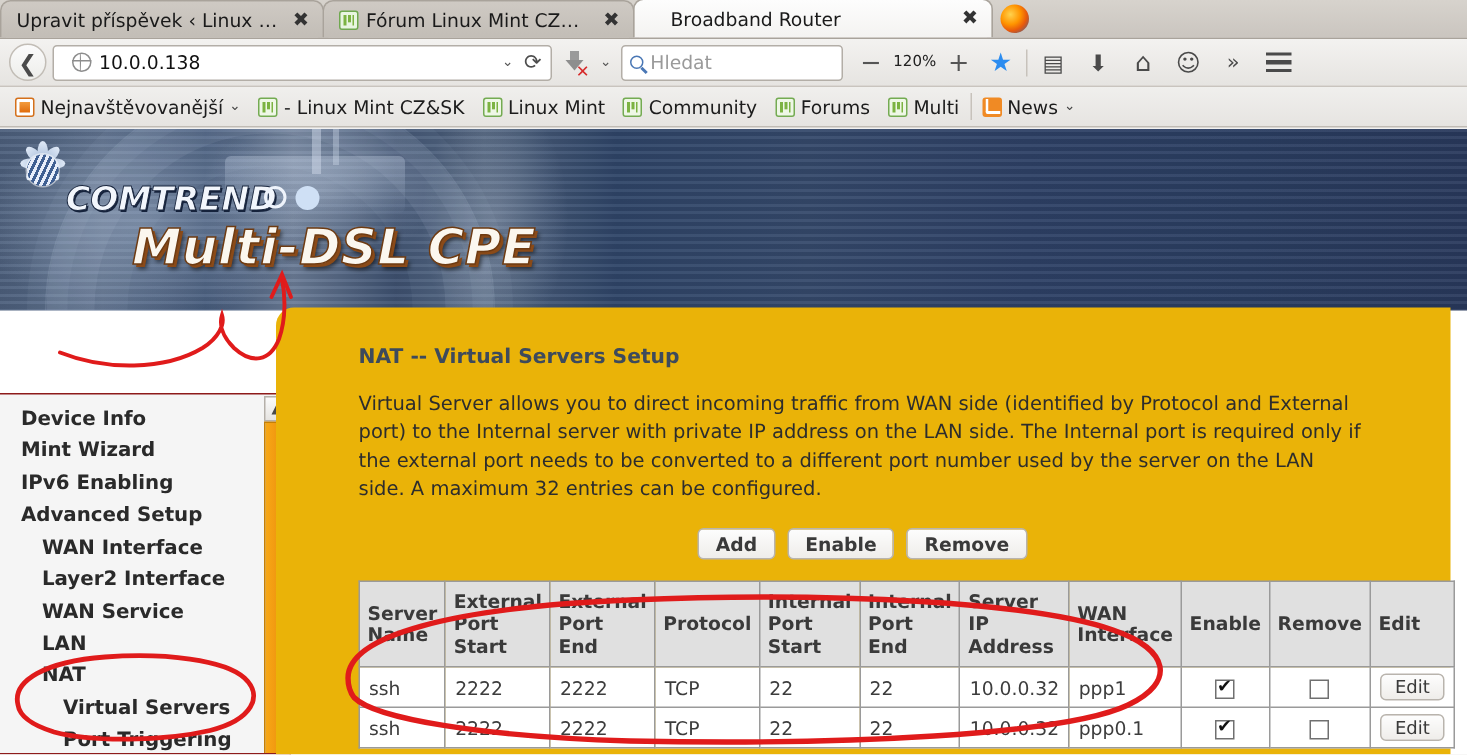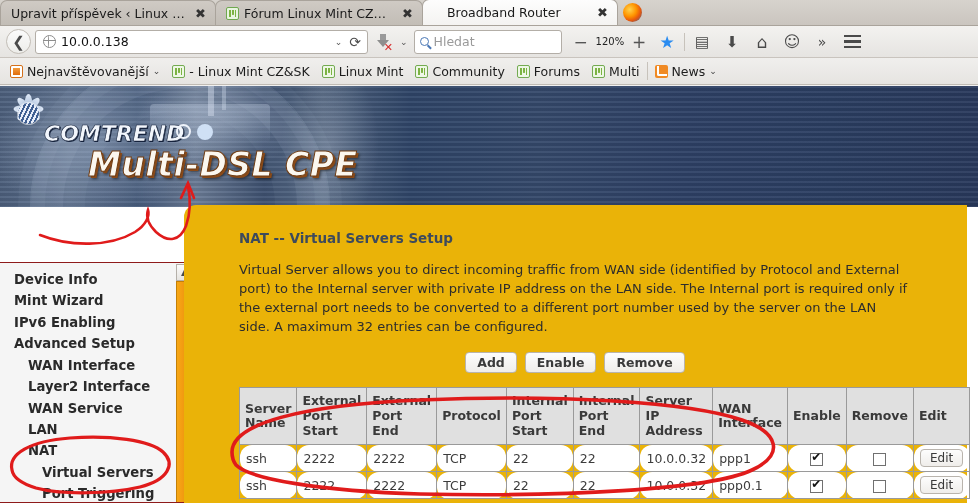--- a/index.html
+++ b/index.html
@@ -89,21 +89,21 @@
     font-size: 15px; color: #4a4a4a;
     flex: 0 0 25px;
   }
   .urlbar {
     flex: 0 0 333px;
     height: 24px;
     background: #fff;
     border: 1px solid #b3aea7;
     border-radius: 3px;
     display: flex; align-items: center;
-    padding: 0 4px 0 7px;
+    padding: 0 4px 0 12px;
     gap: 5px;
     font-size: 12.5px;
     color: #111;
   }
   .globe {
     width: 13px; height: 13px; border-radius: 50%;
     border: 1.5px solid #8d8d8d;
     position: relative; flex: 0 0 13px;
   }
   .globe::before {
@@ -376,21 +376,20 @@
     background: #e0e0e0;
     font-weight: bold; color: #3a3a3a;
     padding: 5px 5px;
     height: 57px;
     line-height: 1.18;
   }
   table.vs td {
     background: #fff;
     padding: 4px 6px;
     height: 22px;
-    border-radius: 12px;
   }
   table.vs td.ctr, table.vs th.ctr { text-align: center; }
   .chk {
     width: 13px; height: 13px;
     border: 1px solid #707070;
     background: #fff;
     display: inline-block; position: relative;
     vertical-align: middle;
   }
   .chk.on::after {
@@ -420,21 +419,21 @@
   <div class="tabstrip">
     <div class="tab" style="width:216px">
       <span class="tab-title">Upravit příspěvek ‹ Linux Min...</span>
       <span class="tab-close">✖</span>
     </div>
     <div class="tab" style="width:208px">
       <span class="tab-fav fav-mint"></span>
       <span class="tab-title">Fórum Linux Mint CZ&amp;SK ...</span>
       <span class="tab-close">✖</span>
     </div>
-    <div class="tab active" style="width:196px">
+    <div class="tab active" style="width:240px">
       <span class="tab-title" style="padding-left:14px">Broadband Router</span>
       <span class="tab-close" style="margin-left:auto">✖</span>
     </div>
     <div class="ff-logo"></div>
   </div>
 
   <div class="navbar">
     <div class="back-circle">
       <span>❮</span>
     </div>

